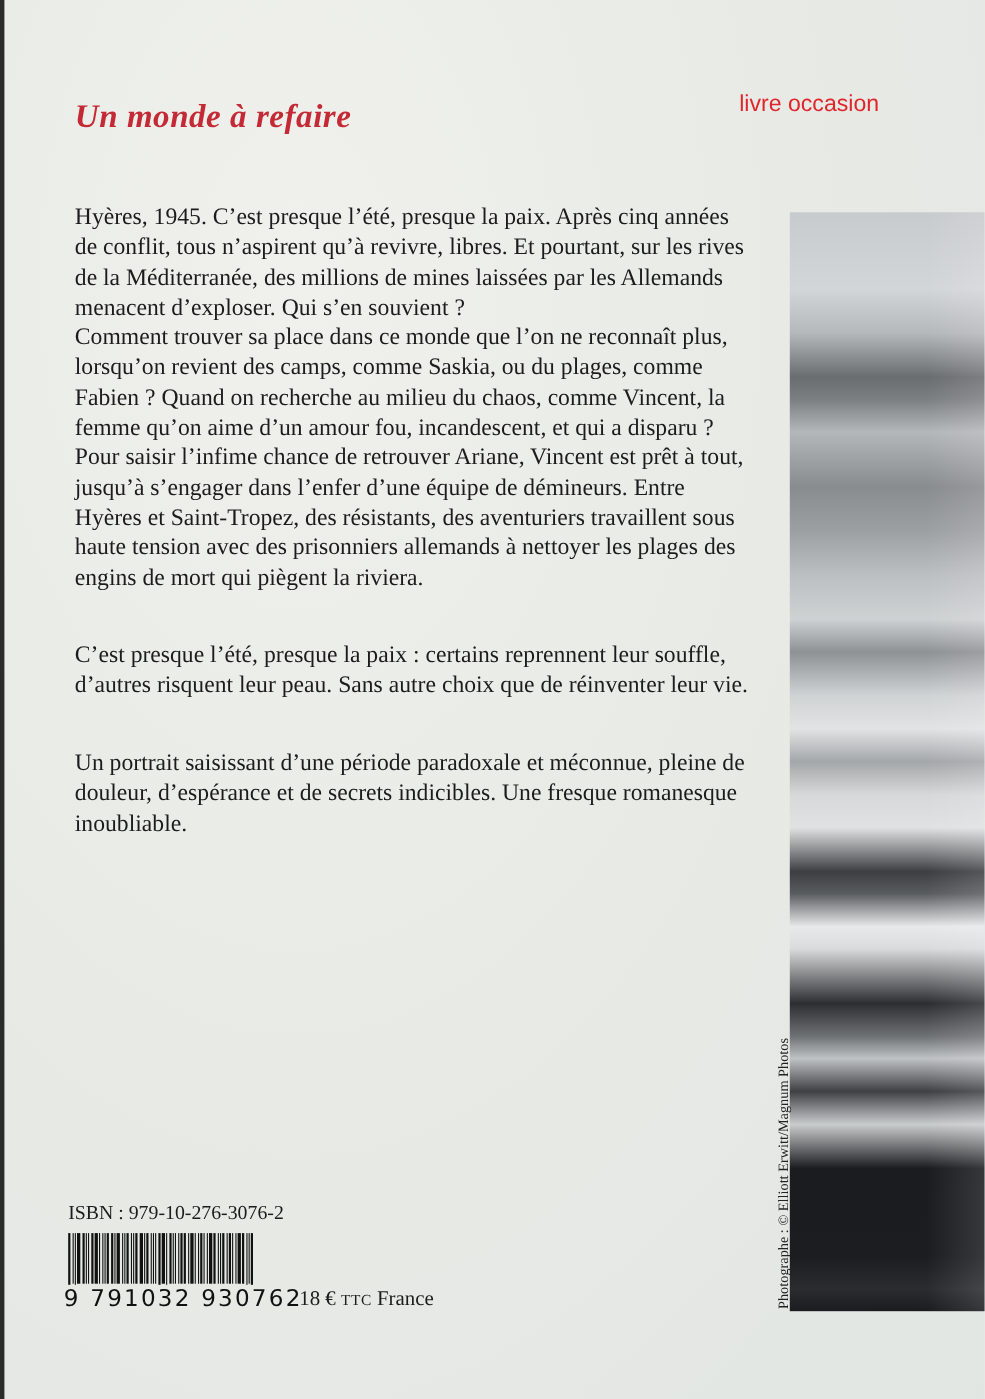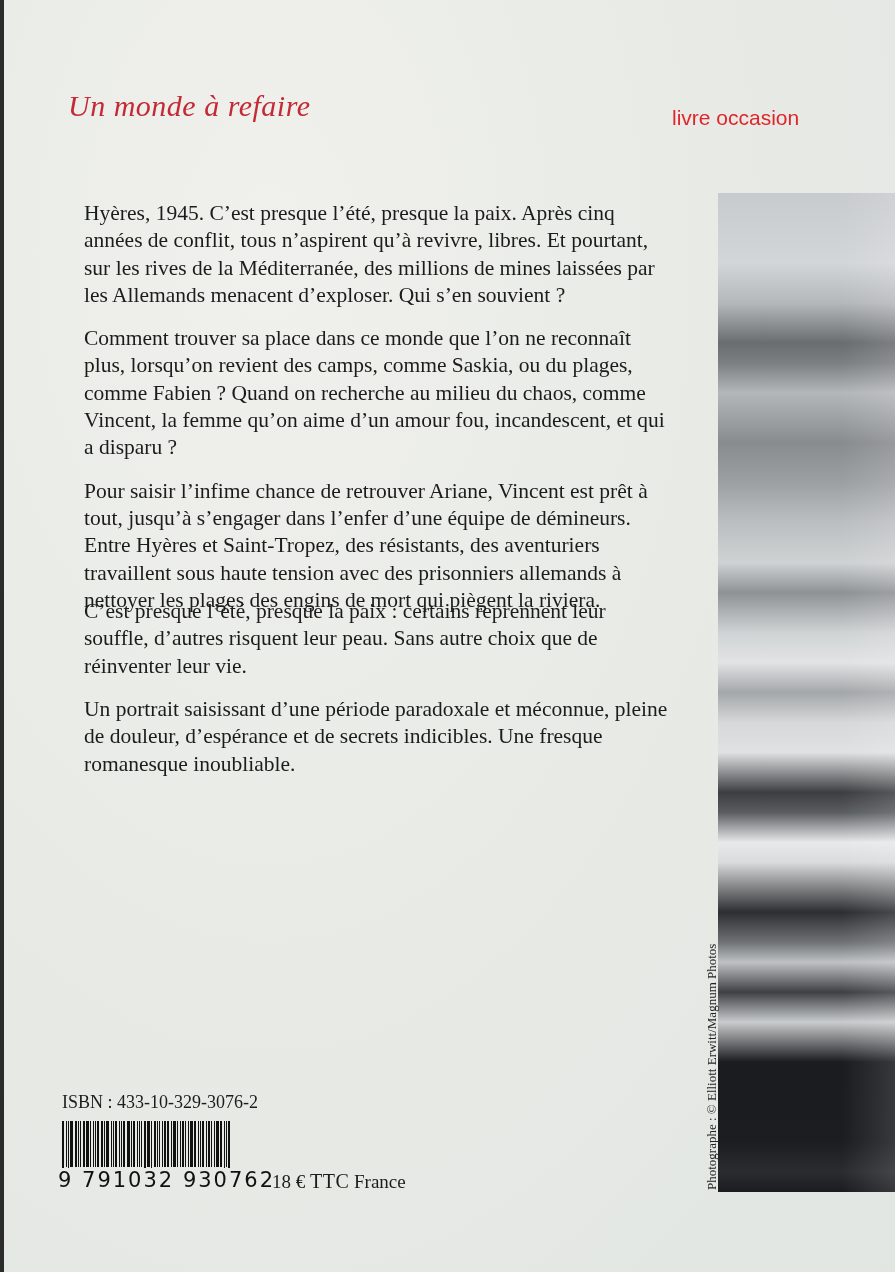--- a/index.html
+++ b/index.html
@@ -17,33 +17,33 @@
     position: absolute; left: 0; top: 0; width: 4px; height: 1272px;
     background: #2b2b2b;
   }
   .author {
     position: absolute; left: 68px; top: 46px;
     font-family: "Liberation Serif", serif; font-style: italic; font-weight: bold;
     font-size: 36px; color: #c42a35; letter-spacing: 0.5px; line-height: 40px;
   }
   .title {
     position: absolute; left: 68px; top: 88px;
-    font-family: "Liberation Serif", serif; font-style: italic; font-weight: normal;
+    font-family: "Liberation Serif", serif; font-style: italic; font-weight: bold;
     font-size: 30px; color: #c42a35; line-height: 36px; letter-spacing: 0.5px;
   }
   .used-tag {
-    position: absolute; left: 672px; top: 106px;
+    position: absolute; left: 672px; top: 83px;
     font-family: "Liberation Sans", sans-serif; font-size: 21px; color: #e0262c;
   }
   .blurb {
     position: absolute; left: 68px; width: 620px;
     font-family: "Liberation Serif", serif; font-size: 21.5px; line-height: 27.3px;
     color: #1c1c1c;
   }
-  .blurb p { margin: 16px; }
+  .blurb p { margin: 0; }
   .b1 { top: 184px; }
   .b2 { top: 582px; }
   .b3 { top: 680px; }
   .bio {
     position: absolute; left: 68px; top: 832px;
     font-family: "Liberation Serif", serif; font-style: italic; font-size: 21px;
     color: #1c1c1c;
   }
   .photo {
     position: absolute; left: 718px; top: 193px; width: 177px; height: 999px;
@@ -78,21 +78,21 @@
   .barcode span { display: block; background: #111; height: 46px; }
   .barcode-digits {
     position: absolute; left: 57px; top: 1168px;
     font-family: "DejaVu Sans", sans-serif; font-size: 21px; letter-spacing: 2px;
     color: #111; background: #e7e9e5; padding: 0 1px;
   }
   .price {
     position: absolute; left: 272px; top: 1170px;
     font-family: "Liberation Serif", serif; font-size: 19px; color: #1c1c1c;
   }
-  .price .sc { font-size: 20px; letter-spacing: 0.5px; }
+  .price .sc { font-size: 14px; letter-spacing: 0.5px; }
 </style>
 </head>
 <body>
 
 <div class="cover">
   <div class="edge-left"></div>
 
   <div class="title">Un monde à refaire</div>
   <div class="used-tag">livre occasion</div>
 
@@ -107,21 +107,21 @@
   <div class="blurb b2">
     <p>C’est presque l’été, presque la paix : certains reprennent leur souffle, d’autres risquent leur peau. Sans autre choix que de réinventer leur vie.</p>
   </div>
 
 
   <div class="photo">
     <div class="photo-highlight"></div>
   </div>
   <div class="credit">Photographe : © Elliott Erwitt/Magnum Photos</div>
 
-  <div class="isbn">ISBN : 433-10-329-3076-2</div>
+  <div class="isbn">ISBN : 979-10-276-3076-2</div>
   <div class="barcode" id="barcode">
       <span style="width: 2px; margin-right: 2px; height: 52px;"></span>
       <span style="width: 1px; margin-right: 1px;"></span>
       <span style="width: 1px; margin-right: 1px; height: 52px;"></span>
       <span style="width: 3px; margin-right: 2px;"></span>
       <span style="width: 2px; margin-right: 1px;"></span>
       <span style="width: 1px; margin-right: 1px;"></span>
       <span style="width: 1px; margin-right: 2px;"></span>
       <span style="width: 2px; margin-right: 1px;"></span>
       <span style="width: 3px; margin-right: 1px;"></span>

